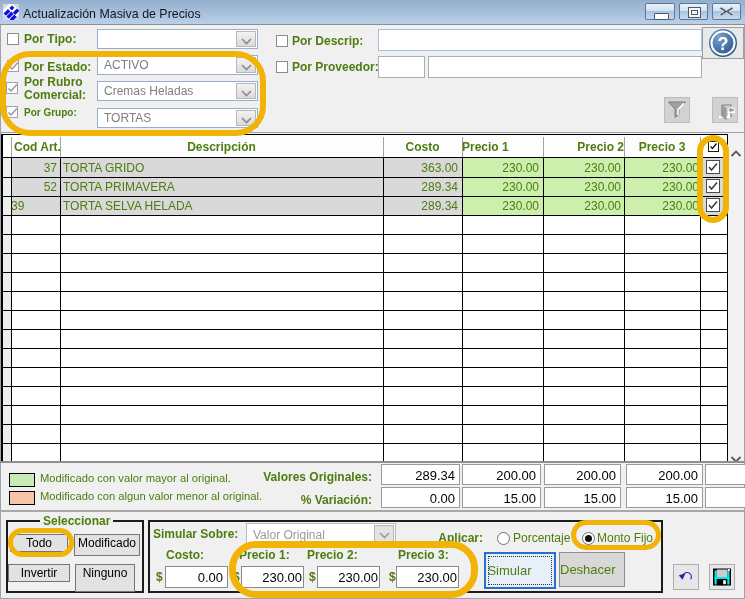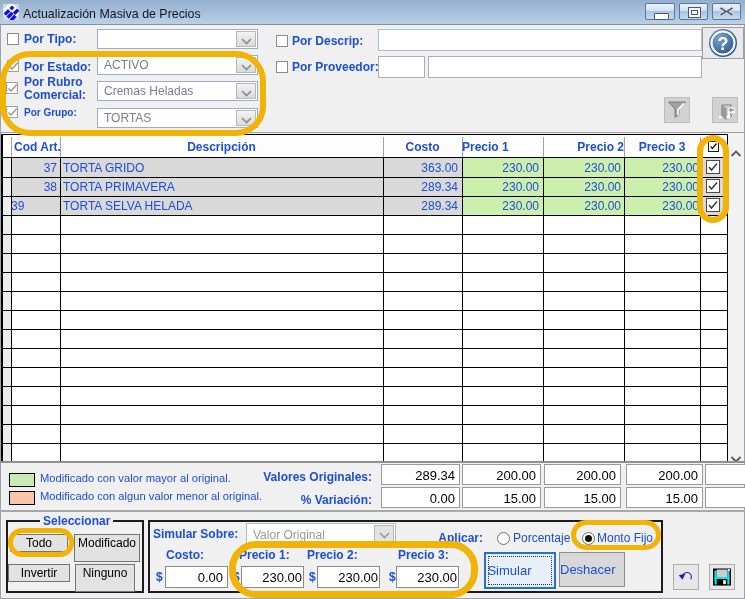--- a/index.html
+++ b/index.html
@@ -1,17 +1,17 @@
 <!DOCTYPE html>
 <html><head><meta charset="utf-8"><style>
 html,body{margin:0;padding:0}
 body{width:745px;height:599px;position:relative;font-family:"Liberation Sans",sans-serif;background:#f0f0f0;overflow:hidden}
 .ab{position:absolute}
 .b{font-weight:bold}
-.t{position:absolute;color:#1d4ed8;white-space:nowrap}
+.t{position:absolute;color:#4d7c0f;white-space:nowrap}
 .vl{position:absolute;width:1px;background:#000}
 .hl{position:absolute;height:1px;background:#000}
 .cb{position:absolute;width:12px;height:12px;background:#fff;border:1px solid #8b8b8b;box-sizing:border-box}
 .cbd{background:#fdfdfd;border-color:#a2a2a2}
 .combo{position:absolute;background:#fff;border:1px solid #98aecb;box-sizing:border-box}
 .car{position:absolute;right:1px;top:1px;bottom:1px;width:20px;background:linear-gradient(#f3f3f3,#dadada);border:1px solid #b7b7b7;box-sizing:border-box}
 .car svg{position:absolute;left:4px;top:6px}
 .ctext{position:absolute;left:6px;top:2px;font-size:12px;color:#7e7e7e;white-space:nowrap}
 .field{position:absolute;background:#fff;border:1px solid #abadb3;box-sizing:border-box}
 .wbtn{position:absolute;top:3px;height:17px;border:1px solid #5e7699;border-radius:2px;background:linear-gradient(180deg,#e9f2fb 0%,#cfe0f2 48%,#a9c4e1 50%,#c6daee 100%);box-sizing:border-box}
@@ -209,21 +209,21 @@
 <div class="t" style="left:63px;top:161px;font-size:12px">TORTA GRIDO</div>
 <div class="t" style="left:383px;top:161px;width:75px;text-align:right;font-size:12px">363.00</div>
 <div class="t" style="left:462px;top:161px;width:77px;text-align:right;font-size:12px">230.00</div>
 <div class="t" style="left:543px;top:161px;width:78px;text-align:right;font-size:12px">230.00</div>
 <div class="t" style="left:624px;top:161px;width:75px;text-align:right;font-size:12px">230.00</div>
 <div class="ab" style="left:706px;top:160px;width:14px;height:14px;border:1px solid #4a4a4a;background:#fff;box-sizing:border-box">
     <svg width="12" height="12" viewBox="0 0 12 12" style="position:absolute;left:0;top:0">
       <path d="M2 6 L4.5 9 L10 2.5" fill="none" stroke="#3c3c3c" stroke-width="1.5"></path>
     </svg>
   </div>
-<div class="t" style="left:11px;top:180px;width:46px;text-align:right;font-size:12px">38</div>
+<div class="t" style="left:11px;top:180px;width:46px;text-align:right;font-size:12px">52</div>
 <div class="t" style="left:63px;top:180px;font-size:12px">TORTA PRIMAVERA</div>
 <div class="t" style="left:383px;top:180px;width:75px;text-align:right;font-size:12px">289.34</div>
 <div class="t" style="left:462px;top:180px;width:77px;text-align:right;font-size:12px">230.00</div>
 <div class="t" style="left:543px;top:180px;width:78px;text-align:right;font-size:12px">230.00</div>
 <div class="t" style="left:624px;top:180px;width:75px;text-align:right;font-size:12px">230.00</div>
 <div class="ab" style="left:706px;top:179px;width:14px;height:14px;border:1px solid #4a4a4a;background:#fff;box-sizing:border-box">
     <svg width="12" height="12" viewBox="0 0 12 12" style="position:absolute;left:0;top:0">
       <path d="M2 6 L4.5 9 L10 2.5" fill="none" stroke="#3c3c3c" stroke-width="1.5"></path>
     </svg>
   </div>
@@ -261,21 +261,21 @@
 <div class="vbox" style="left:381px;top:487px;width:79px;height:21px;padding:3px 4px 0 0">0.00</div>
 <div class="vbox" style="left:462px;top:487px;width:79px;height:21px;padding:3px 4px 0 0">15.00</div>
 <div class="vbox" style="left:544px;top:487px;width:77px;height:21px;padding:3px 4px 0 0">15.00</div>
 <div class="vbox" style="left:626px;top:487px;width:77px;height:21px;padding:3px 4px 0 0">15.00</div>
 <div class="vbox" style="left:705px;top:487px;width:45px;height:21px"></div>
 <div class="ab" style="left:0;top:510px;width:745px;height:2px;background:#a8a8a8"></div>
 
 <div class="ab" style="left:6px;top:520px;width:138px;height:73px;border:2px solid #1c1c1c;box-sizing:border-box"></div>
 <div class="t b" style="left:40px;top:514px;font-size:12px;background:#f0f0f0;padding:0 3px">Seleccionar</div>
 <div class="gbtn" style="left:10px;top:534px;width:58px;height:18px;line-height:16px">Todo</div>
-<div class="gbtn" style="left:74px;top:534px;width:66px;height:28px;line-height:16px">Modificado</div>
+<div class="gbtn" style="left:74px;top:534px;width:66px;height:22px;line-height:16px">Modificado</div>
 <div class="gbtn" style="left:8px;top:564px;width:62px;height:18px;line-height:16px">Invertir</div>
 <div class="gbtn" style="left:75px;top:564px;width:60px;height:28px;line-height:16px">Ninguno</div>
 
 <div class="ab" style="left:148px;top:520px;width:515px;height:73px;border:2px solid #1c1c1c;box-sizing:border-box"></div>
 <div class="t b" style="left:153px;top:527px;font-size:12px">Simular Sobre:</div>
 <div class="combo" style="left:246px;top:523px;width:150px;height:22px;border-color:#aebbc8">
   <div class="ctext" style="top:4px;color:#9a9a9a">Valor Original</div>
   <div class="car" style="background:#e3e3e3">
       <svg width="11" height="7" viewBox="0 0 11 7">
         <path d="M1 1 L5.5 5.5 L10 1" fill="none" stroke="#9a9a9a" stroke-width="1.6"></path>

